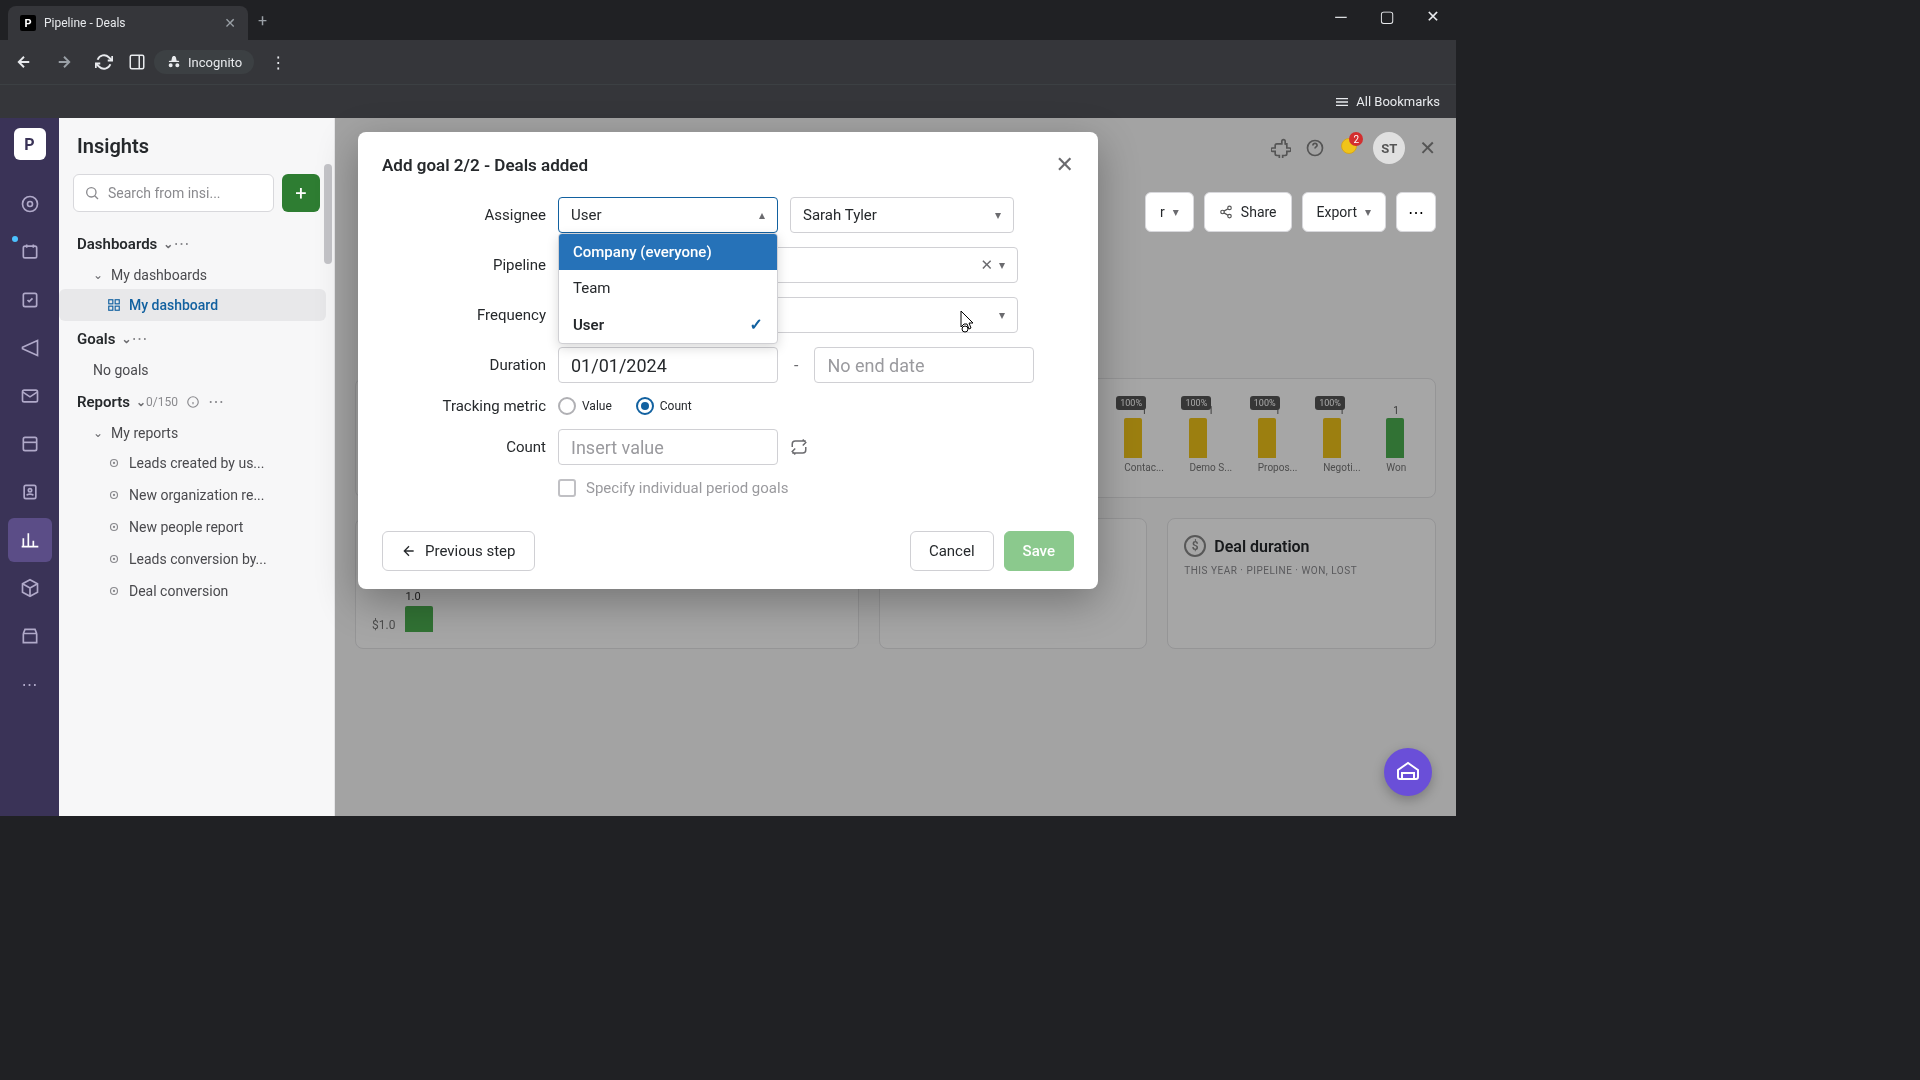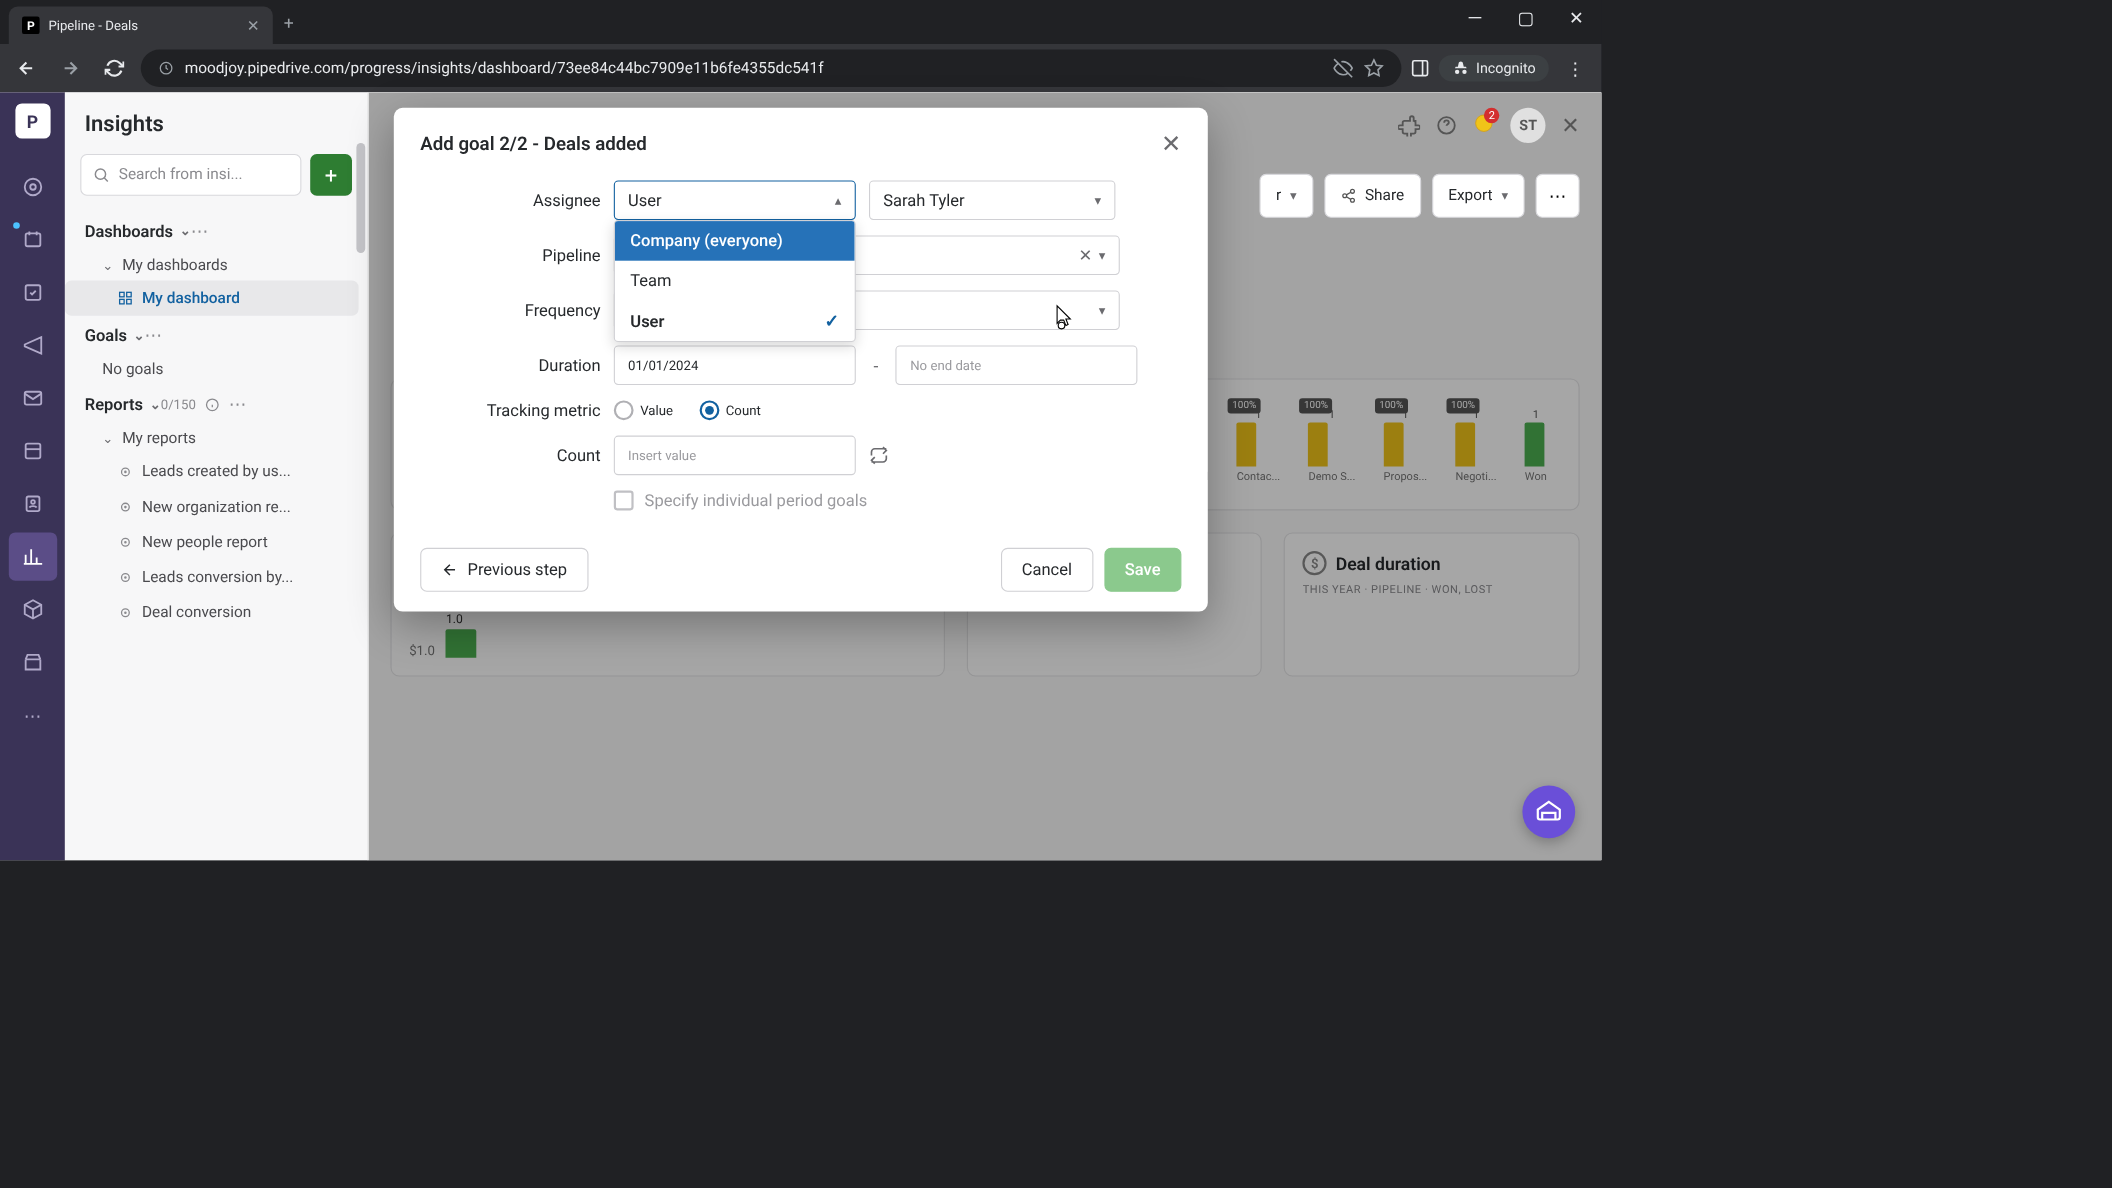--- a/index.html
+++ b/index.html
@@ -83,21 +83,21 @@
 .modal-header { display: flex; justify-content: space-between; align-items: center; padding: 20px 24px 12px; }
 .modal-title { font-size: 17px; font-weight: 600; color: #26292c; }
 .modal-close { font-size: 22px; color: #6b6b6f; cursor: pointer; background: none; border: none; }
 .modal-body { padding: 8px 30px 20px; }
 .form-row { display: flex; align-items: center; margin-bottom: 14px; gap: 12px; }
 .form-label { width: 158px; text-align: right; font-size: 15px; color: #26292c; }
 .form-field { position: relative; }
 .select-box { width: 220px; height: 36px; border: 1px solid #d0d0d4; border-radius: 4px; padding: 0 12px; display: flex; align-items: center; justify-content: space-between; font-size: 15px; color: #26292c; cursor: pointer; background: #fff; }
 .select-box.open { border-color: #1261a0; }
 .select-wide { width: 460px; }
-.input-box { width: 220px; height: 36px; border: 1px solid #d0d0d4; border-radius: 4px; padding: 0 12px; font-size: 12px; color: #26292c; }
+.input-box { width: 220px; height: 36px; border: 1px solid #d0d0d4; border-radius: 4px; padding: 0 12px; font-size: 18px; color: #26292c; }
 .input-box::placeholder { color: #9a9a9e; }
 .dash { color: #6b6b6f; margin: 0 4px; }
 .radio-group { display: flex; gap: 24px; align-items: center; }
 .radio-item { display: flex; align-items: center; gap: 6px; cursor: pointer; }
 .radio-dot { width: 18px; height: 18px; border: 2px solid #b0b0b4; border-radius: 50%; display: flex; align-items: center; justify-content: center; }
 .radio-dot.checked { border-color: #1261a0; }
 .radio-dot.checked::after { content: ''; width: 8px; height: 8px; background: #1261a0; border-radius: 50%; }
 .radio-label { font-size: 12px; color: #26292c; }
 .check-row { display: flex; align-items: center; gap: 10px; margin-left: 170px; }
 .checkbox { width: 18px; height: 18px; border: 2px solid #c0c0c4; border-radius: 3px; cursor: pointer; }
@@ -153,44 +153,39 @@
       <svg width="18" height="18" viewBox="0 0 24 24" fill="none" stroke="currentColor" stroke-width="2.5">
           <path d="M5 12h14M12 5l7 7-7 7"></path>
         </svg>
     </div>
     <div class="nav-btn active">
       <svg width="18" height="18" viewBox="0 0 24 24" fill="none" stroke="currentColor" stroke-width="2.5">
           <path d="M23 4v6h-6M1 20v-6h6"></path>
           <path d="M3.51 9a9 9 0 0114.85-3.36L23 10M1 14l4.64 4.36A9 9 0 0020.49 15"></path>
         </svg>
     </div>
-    <div class="address-bar">
-      <svg width="14" height="14" viewBox="0 0 24 24" fill="none" stroke="#9aa0a6" stroke-width="2">
-          <circle cx="12" cy="12" r="9"></circle>
-          <path d="M12 7v5l3 2"></path>
-        </svg>
-      <span class="url">moodjoy.pipedrive.com/progress/insights/dashboard/73ee84c44bc7909e11b6fe4355dc541f</span>
-      <svg class="nav-icon" width="18" height="18" viewBox="0 0 24 24" fill="none" stroke="#9aa0a6" stroke-width="2">
-          <path d="M17.94 17.94A10 10 0 0112 20c-7 0-11-8-11-8a18 18 0 015.06-5.94M9.9 4.24A9 9 0 0112 4c7 0 11 8 11 8a18 18 0 01-2.16 3.19M1 1l22 22"></path>
-        </svg>
-      <svg class="nav-icon" width="18" height="18" viewBox="0 0 24 24" fill="none" stroke="#9aa0a6" stroke-width="2">
-          <polygon points="12 2 15 8.5 22 9.3 17 14 18.2 21 12 17.8 5.8 21 7 14 2 9.3 9 8.5 12 2"></polygon>
-        </svg>
-    </div>
     <svg class="nav-icon" width="18" height="18" viewBox="0 0 24 24" fill="none" stroke="#e8eaed" stroke-width="2">
         <rect x="3" y="3" width="18" height="18" rx="2"></rect>
         <line x1="15" y1="3" x2="15" y2="21"></line>
       </svg>
     <div class="incognito-badge">
       <svg width="16" height="16" viewBox="0 0 24 24" fill="#e8eaed">
           <path d="M12 3c-1.5 0-2.7 1-3 2.5L8 10H5l-1 2h16l-1-2h-3l-1-4.5C14.7 4 13.5 3 12 3zm-5 11a3 3 0 100 6 3 3 0 000-6zm10 0a3 3 0 100 6 3 3 0 000-6z"></path>
         </svg>
       <span>Incognito</span>
     </div>
     <div class="nav-btn active">⋮</div>
+  </div>
+  <div class="bookmarks-bar">
+    <div class="bookmark-link">
+      <svg width="16" height="16" viewBox="0 0 24 24" fill="none" stroke="#e8eaed" stroke-width="2">
+          <path d="M3 7h18M3 12h18M3 17h18"></path>
+        </svg>
+      <span>All Bookmarks</span>
+    </div>
   </div>
 </div>
 
 <div class="app-content">
   <div class="left-rail">
     <div class="rail-logo">P</div>
     <div class="rail-icon">
         <svg width="20" height="20" viewBox="0 0 24 24" fill="none" stroke="currentColor" stroke-width="2">
           <circle cx="12" cy="12" r="9"></circle>
           <circle cx="12" cy="12" r="3"></circle>

